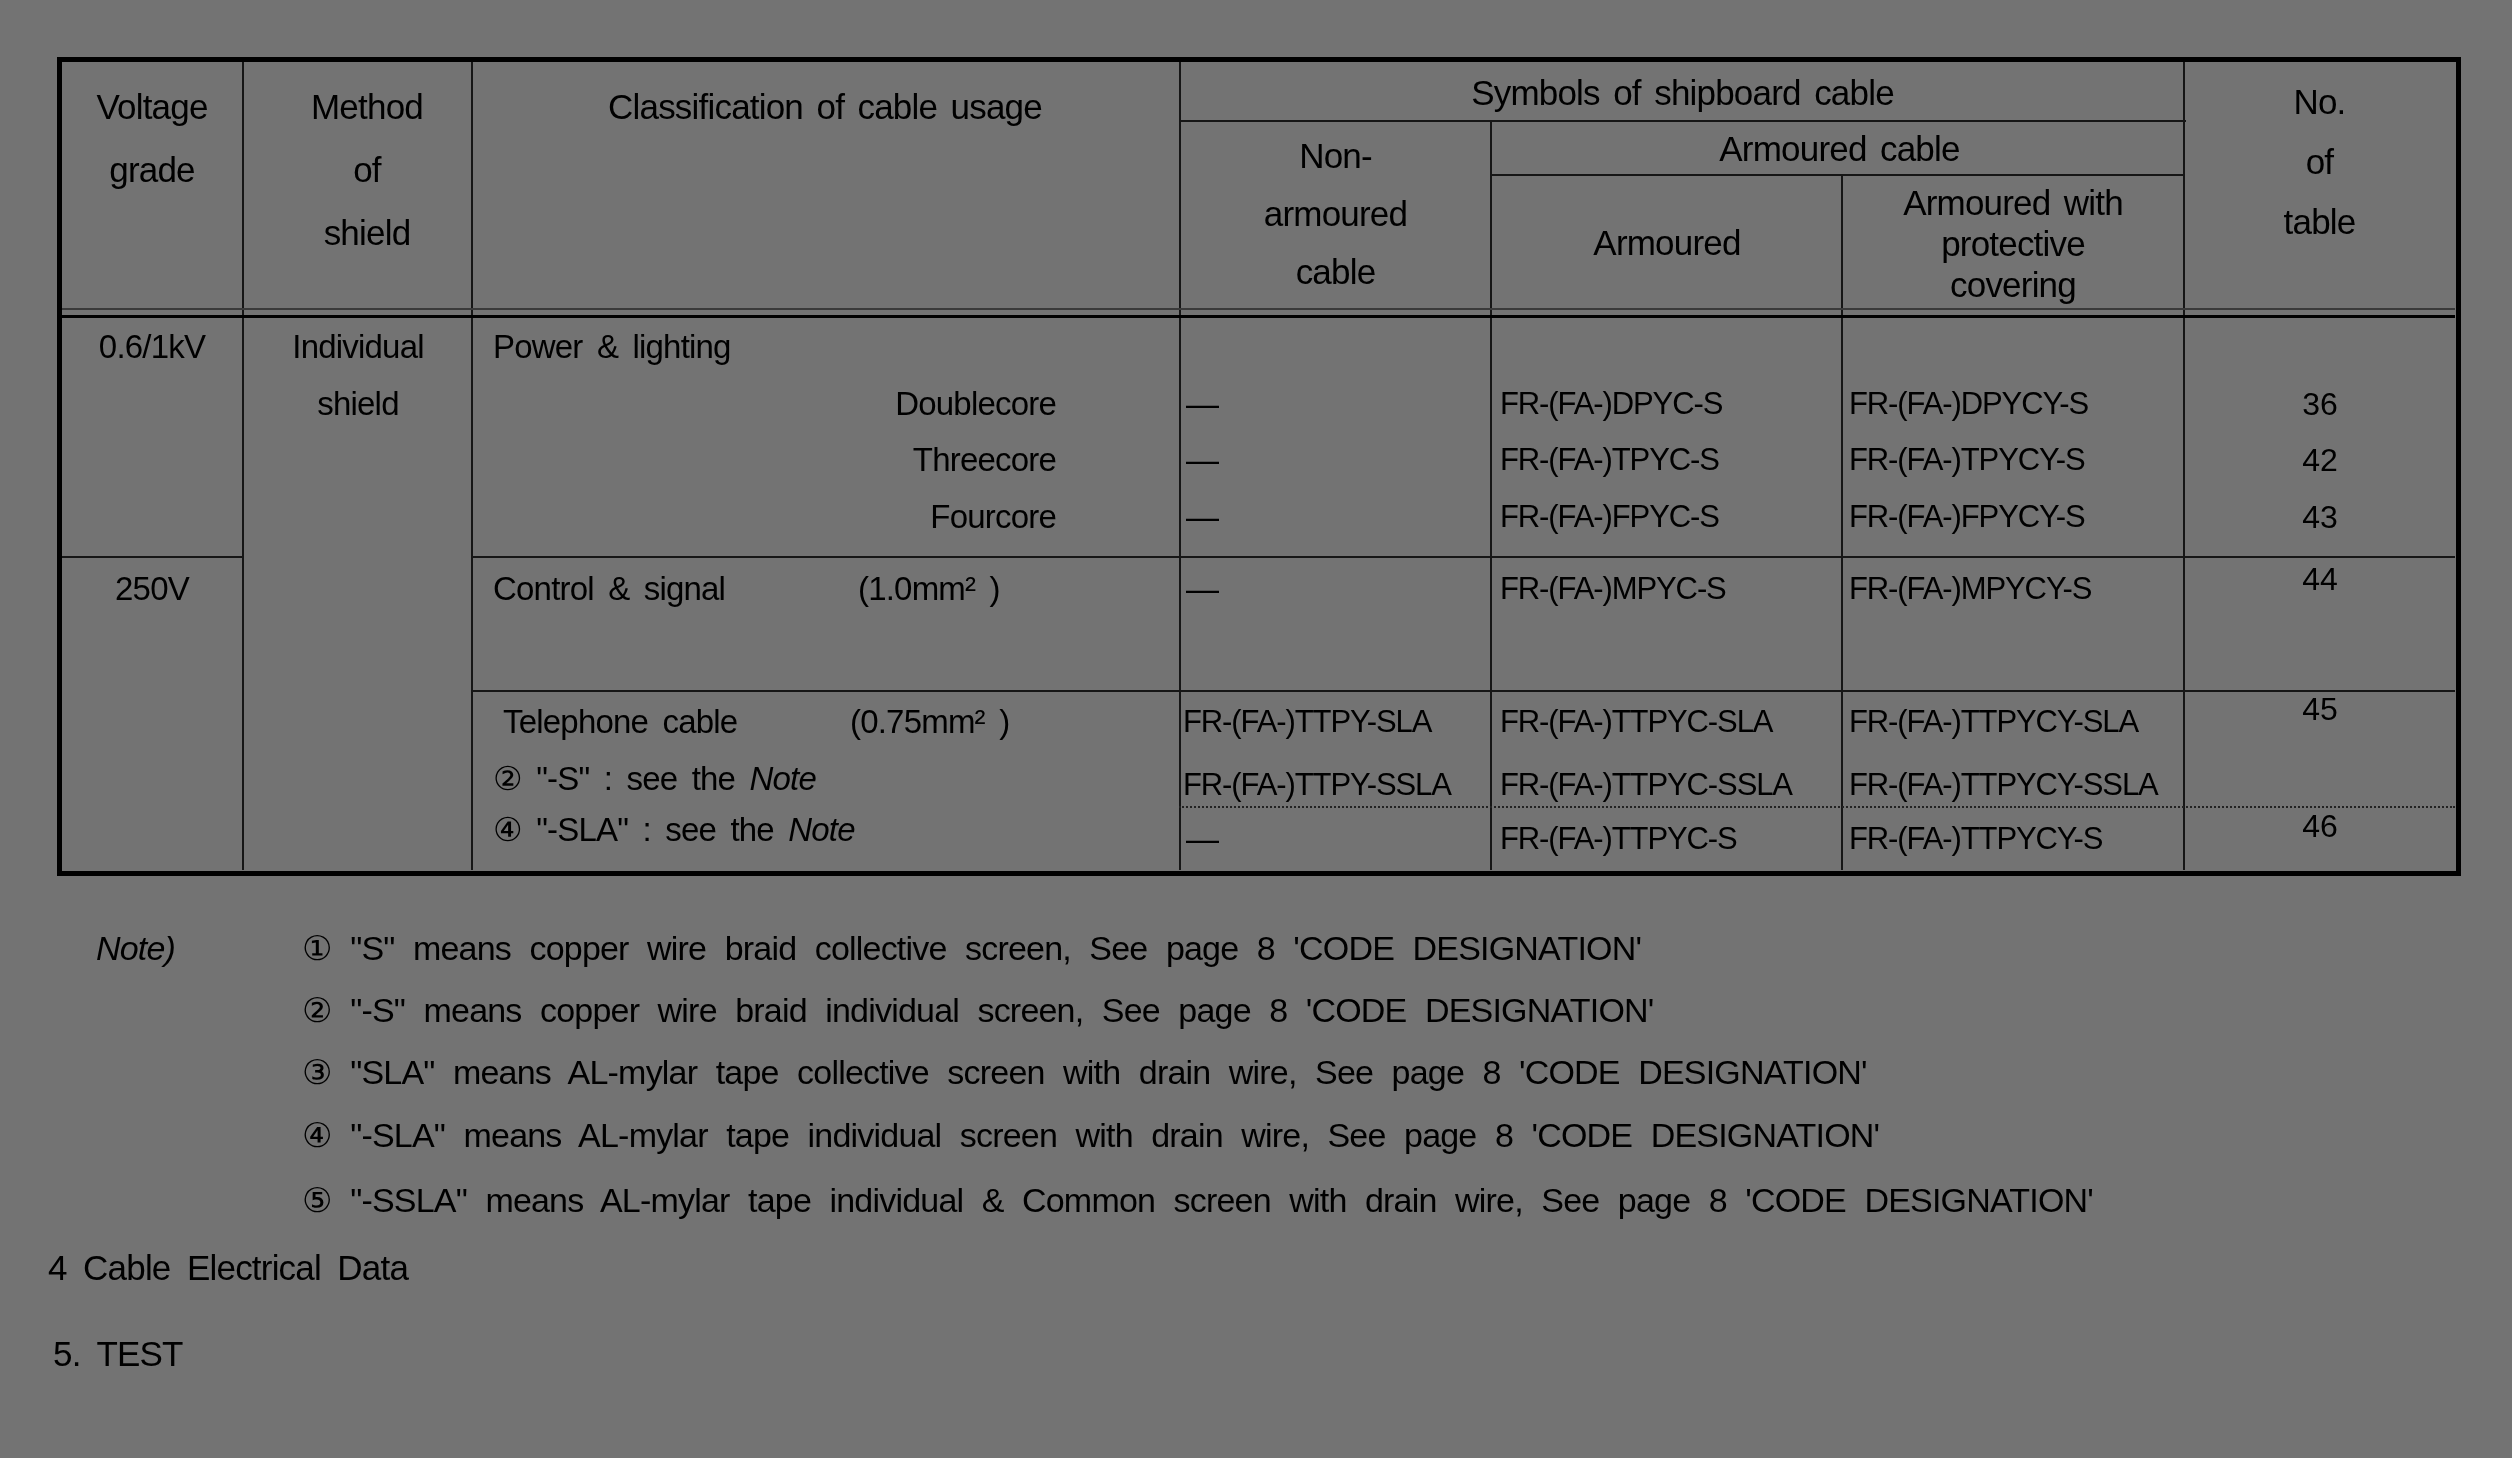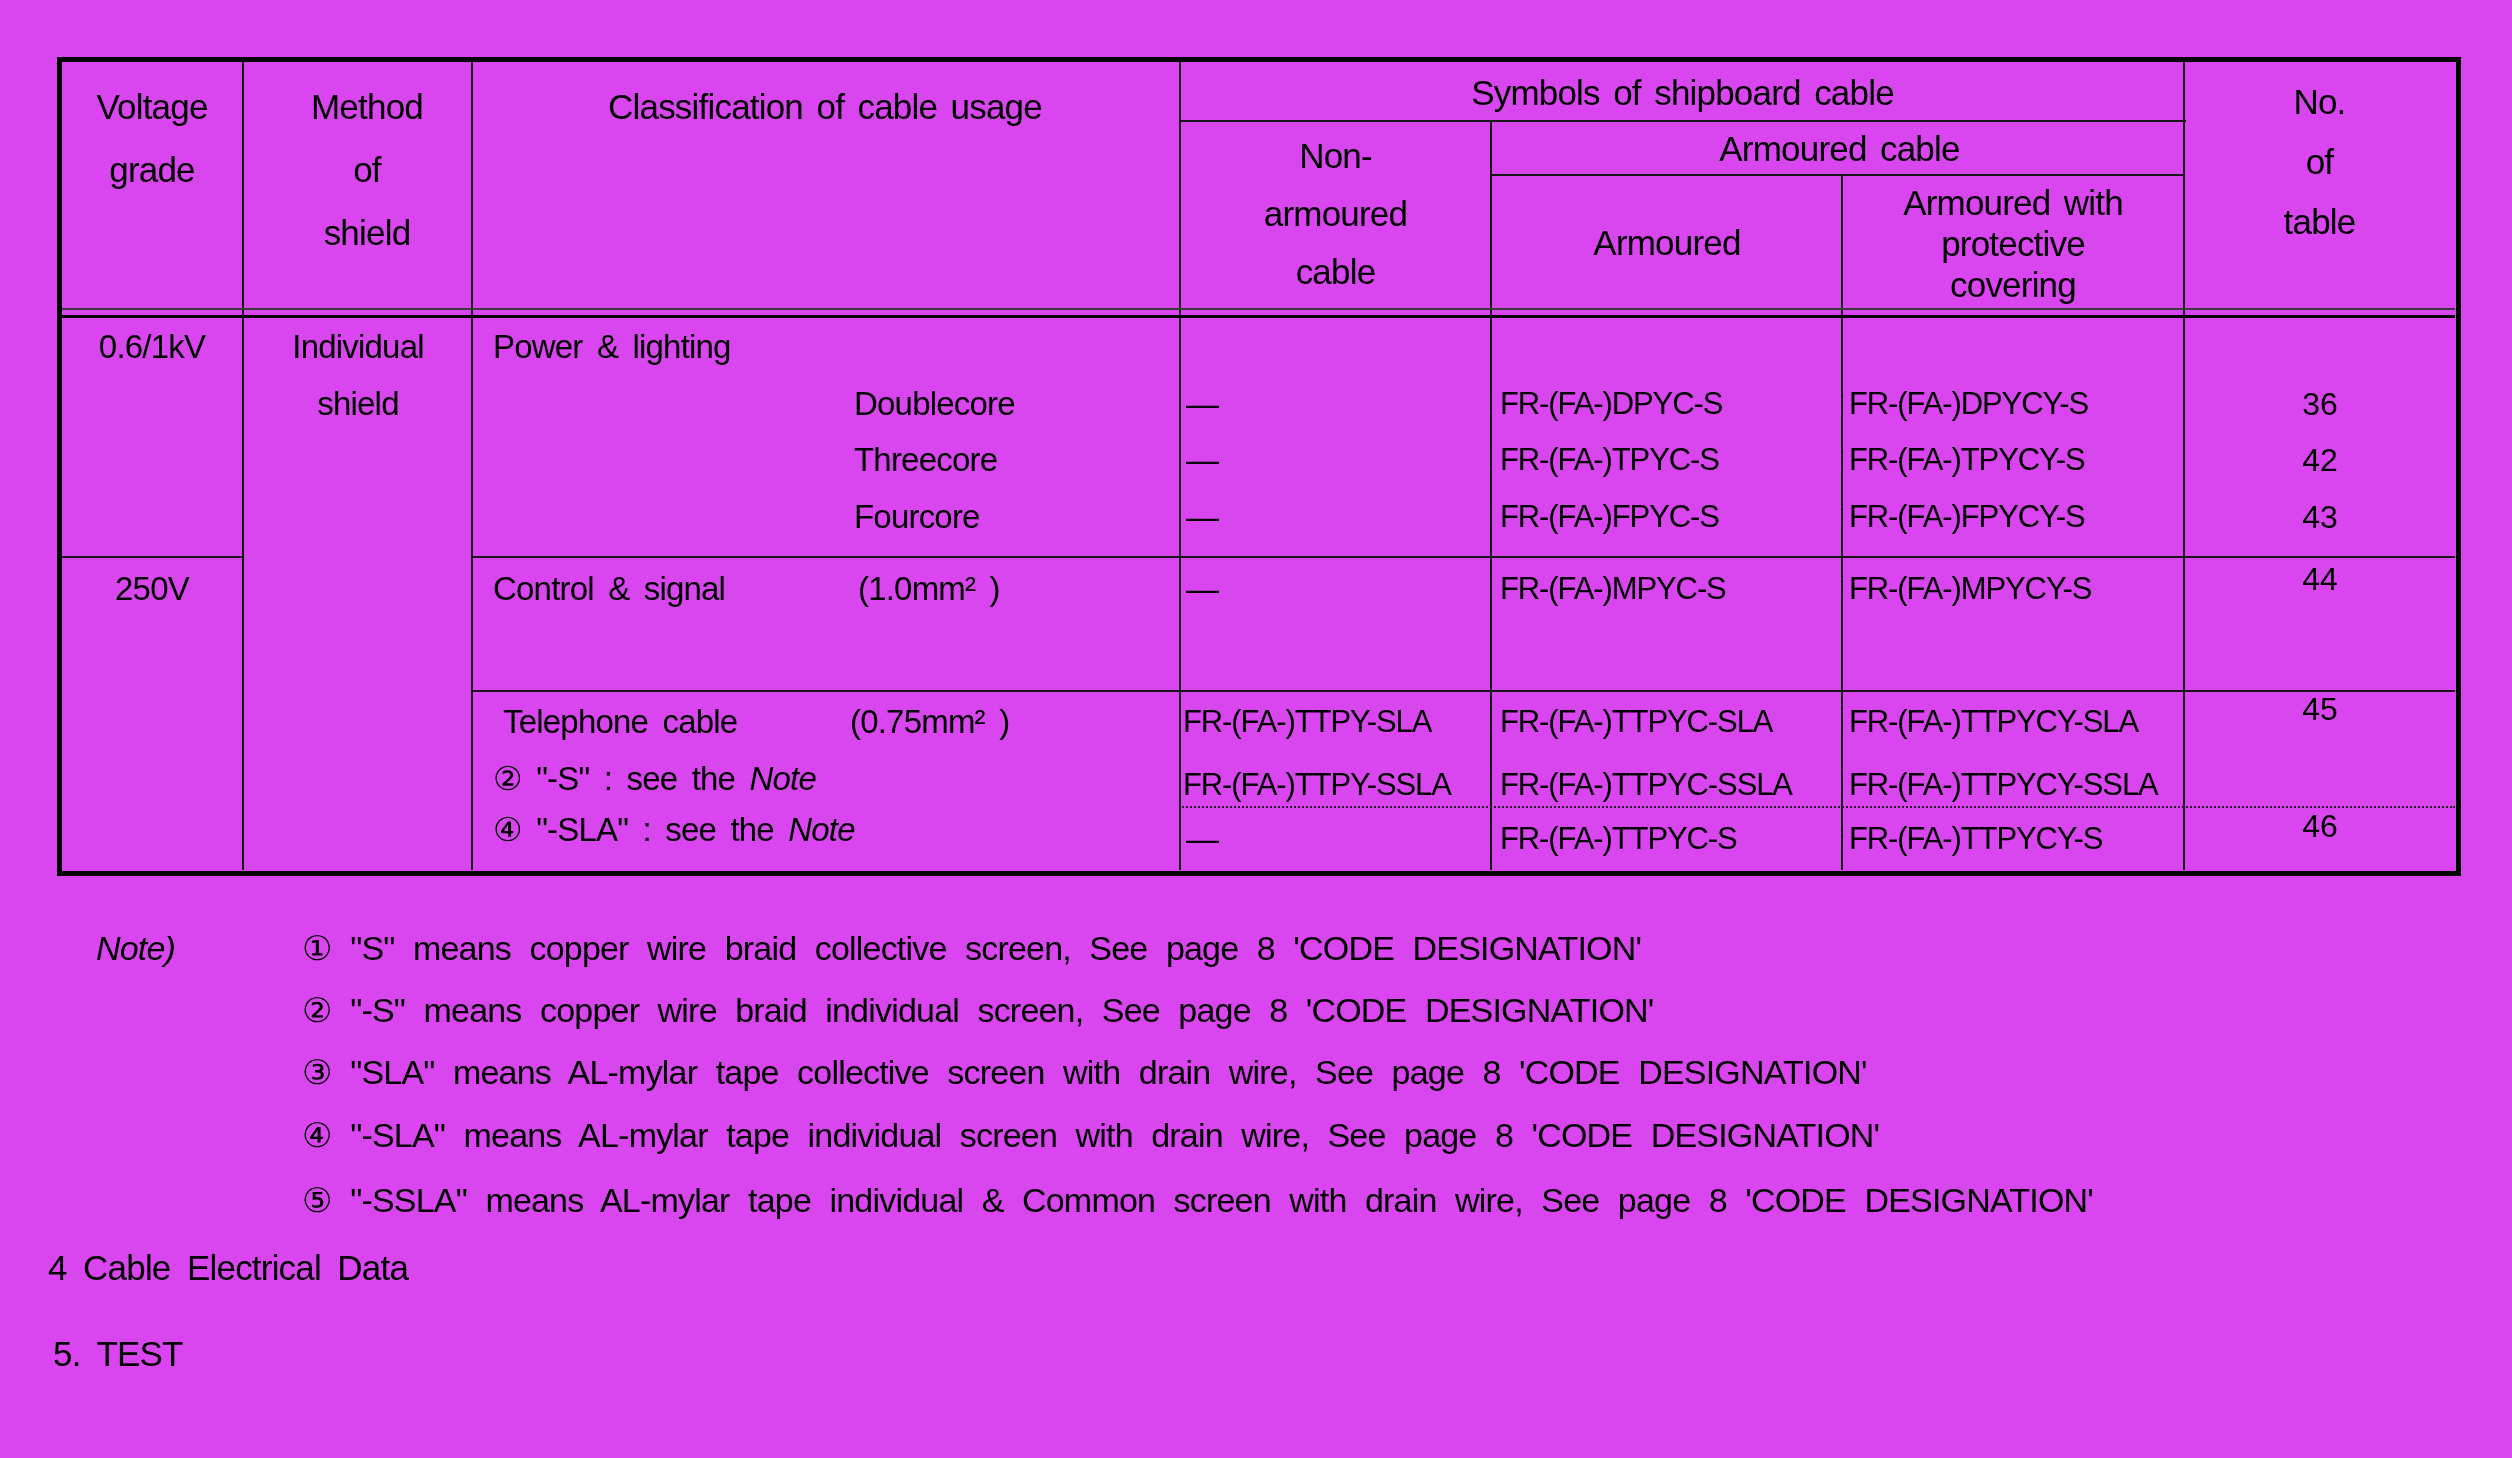--- a/index.html
+++ b/index.html
@@ -1,36 +1,36 @@
 <!DOCTYPE html>
 <html style="font-size:12px"><head>
 <meta charset="utf-8">
 <style>
   * { box-sizing: border-box; }
   html,body { margin:0; padding:0; background:#ffffff; }
   .page {
     position:relative; width:2512px; height:1459px;
-    background:#d946ef; color:#000;
+    background:#737373; color:#000;
     font-family:"Liberation Sans", sans-serif; overflow:hidden;
   }
   .tframe { position:absolute; left:57px; top:57px; width:2404px; height:819px; border:5.3px solid #000; }
   .vline { position:absolute; width:2.3px; background:#161616; }
   .hline { position:absolute; height:2.3px; background:#161616; }
   .dbl   { position:absolute; left:62px; top:308px; width:2393px; height:9.8px;
            border-top:2.3px solid #3a3a3a; border-bottom:3px solid #000; }
   .dot   { position:absolute; height:0; border-top:2.3px dotted #222; }
   .t { position:absolute; white-space:nowrap; font-size:33px; letter-spacing:-0.8px; word-spacing:6px; }
   .l { transform:translateY(-50%); }
   .c { transform:translate(-50%,-50%); text-align:center; }
   .hcell { position:absolute; text-align:center; font-size:35px; letter-spacing:-0.8px;
            word-spacing:4.5px; white-space:nowrap; }
   .code { font-size:31px; letter-spacing:-1.1px; word-spacing:0; }
   .num  { font-size:32px; letter-spacing:0; }
   .corebox { position:absolute; left:854px; width:202px; display:flex;
-             justify-content:flex-start; font-size:33px; letter-spacing:-0.8px;
+             justify-content:flex-end; font-size:33px; letter-spacing:-0.8px;
              transform:translateY(-50%); }
   .note { font-size:34px; word-spacing:9.8px; }
   .sec  { font-size:35px; word-spacing:7.5px; }
   .italic { font-style:italic; }
   i { }
 </style>
 </head>
 <body>
 
 <div class="page">

